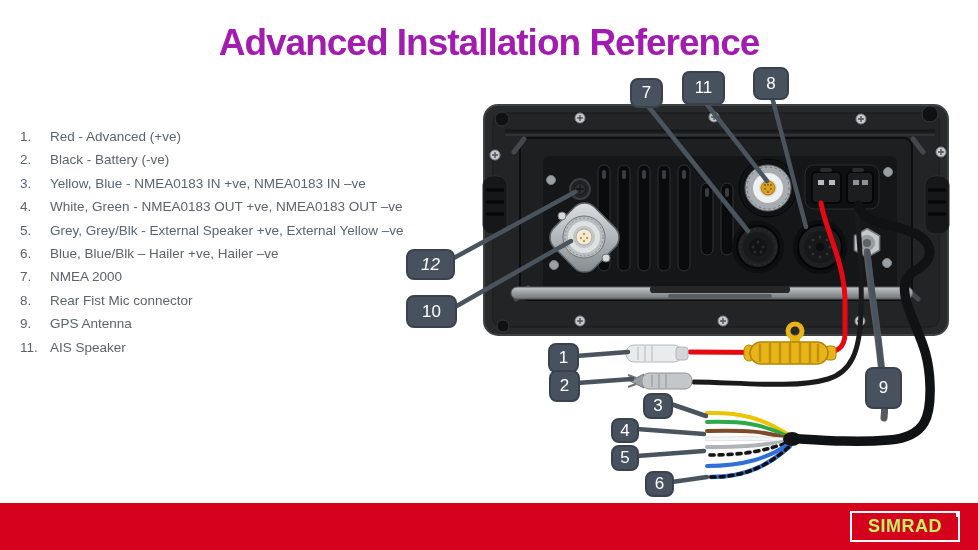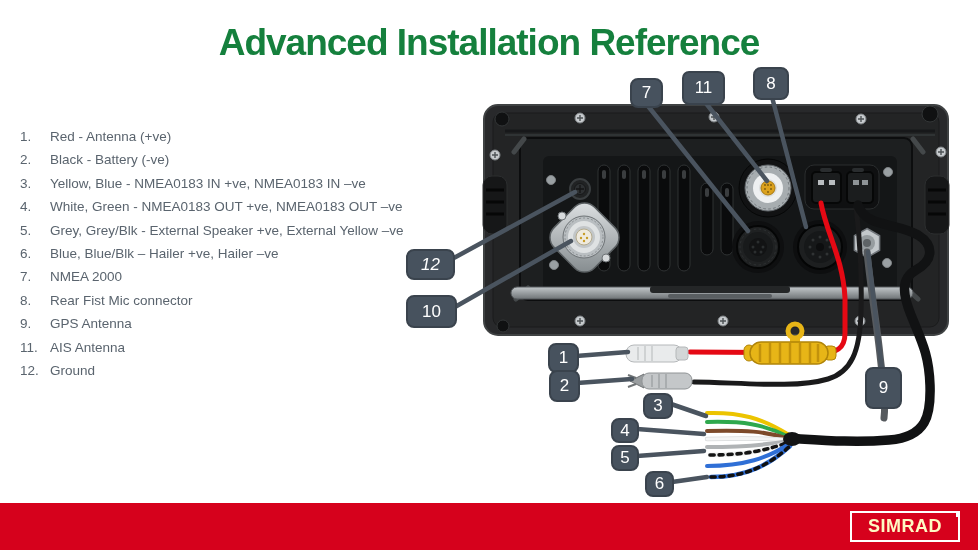--- a/index.html
+++ b/index.html
@@ -1,45 +1,45 @@
 <!DOCTYPE html>
 <html><head>
 <meta charset="utf-8">
 <style>
   html,body{margin:0;padding:0;background:#ffffff;}
   .page{position:relative;width:978px;height:550px;overflow:hidden;background:#ffffff;
         font-family:"Liberation Sans",sans-serif;}
   .title{position:absolute;left:0;top:22px;width:978px;text-align:center;
-         font-size:37px;font-weight:bold;letter-spacing:-1px;color:#15803d;}
+         font-size:37px;font-weight:bold;letter-spacing:-1px;color:#a21caf;}
   .legend{position:absolute;left:20px;top:125px;width:450px;color:#5a646e;
           font-size:13.5px;}
   .legend .row{display:flex;line-height:23.4px;white-space:nowrap;}
   .legend .n{width:30px;flex:0 0 30px;}
   .legend .t{flex:1;}
   svg.scene{position:absolute;left:0;top:0;}
   .callout{position:absolute;background:#47525e;border:2px solid #3a434d;border-radius:8px;
            box-sizing:border-box;display:flex;align-items:center;justify-content:center;
            color:#fff;font-size:17px;z-index:5;}
   .footer{position:absolute;left:0;top:503px;width:978px;height:47px;background:#d6011c;z-index:6;}
   .logo{position:absolute;right:18px;top:8px;width:106px;height:27px;border:2.5px solid #ffffff;
-        display:flex;align-items:center;justify-content:center;color:#fef9c3;
+        display:flex;align-items:center;justify-content:center;color:#bef264;
         font-weight:bold;font-size:18px;letter-spacing:0.5px;}
   .logo::after{content:"";position:absolute;right:-1px;top:-1px;width:3px;height:5px;background:#fff;}
 </style>
 </head>
 <body>
 
 <div class="page">
 
   <div class="title">Advanced Installation Reference</div>
 
   <div class="legend">
     <div class="row">
         <span class="n">1.</span>
-        <span class="t">Red - Antenna (+ve)</span>
+        <span class="t">Red - Advanced (+ve)</span>
       </div>
     <div class="row">
         <span class="n">2.</span>
         <span class="t">Black - Battery (-ve)</span>
       </div>
     <div class="row">
         <span class="n">3.</span>
         <span class="t">Yellow, Blue - NMEA0183 IN +ve, NMEA0183 IN –ve</span>
       </div>
     <div class="row">
@@ -61,25 +61,21 @@
     <div class="row">
         <span class="n">8.</span>
         <span class="t">Rear Fist Mic connector</span>
       </div>
     <div class="row">
         <span class="n">9.</span>
         <span class="t">GPS Antenna</span>
       </div>
     <div class="row">
         <span class="n">11.</span>
-        <span class="t">AIS Antenna</span>
-      </div>
-    <div class="row">
-        <span class="n">12.</span>
-        <span class="t">Ground</span>
+        <span class="t">AIS Speaker</span>
       </div>
   </div>
 
   <svg class="scene" width="978" height="550" viewBox="0 0 978 550">
     <defs>
       <linearGradient id="gFlange" x1="0" y1="0" x2="1" y2="1">
         <stop offset="0" stop-color="#e3e6e8"></stop>
           <stop offset="1" stop-color="#7f8689"></stop>
       </linearGradient>
       <linearGradient id="gRail" x1="0" y1="0" x2="0" y2="1">

